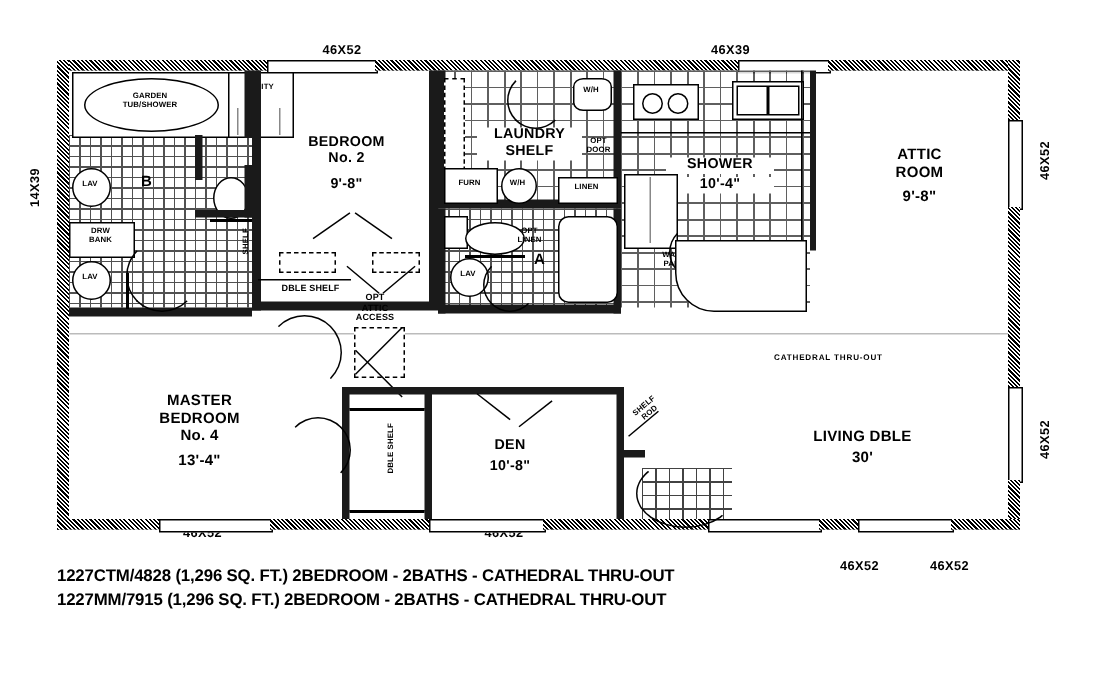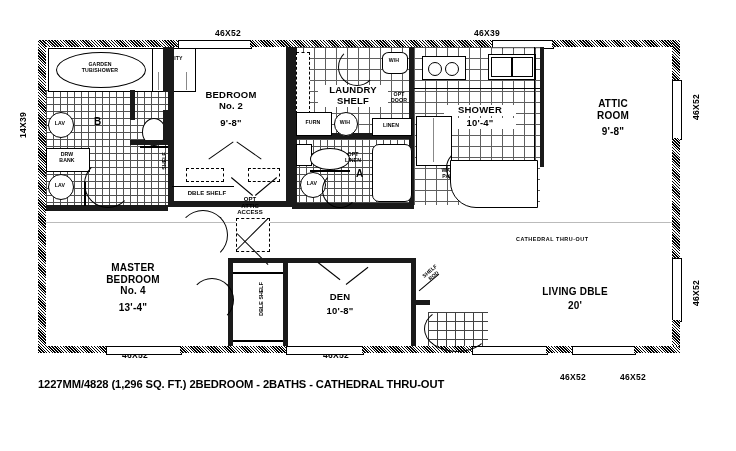--- a/index.html
+++ b/index.html
@@ -274,24 +274,25 @@
 
   <div class="line" style="left:318px;top:262px;width:28px;height:1px;background:#000;transform:rotate(38deg);transform-origin:left;"></div>
   <div class="line" style="left:346px;top:284px;width:28px;height:1px;background:#000;transform:rotate(-38deg);transform-origin:left;"></div>
 
   <div class="tiny" style="left:418px;top:268px;width:28px;transform:rotate(-40deg);">SHELF
 ROD</div>
   <div class="line" style="left:416px;top:282px;width:26px;height:1px;background:#000;transform:rotate(-40deg);"></div>
 
   <div class="cath" style="left:516px;top:236px;">CATHEDRAL  THRU-OUT</div>
   <div class="lbl room-name big" style="left:520px;top:286px;width:110px;">LIVING DBLE</div>
-  <div class="lbl room-name big" style="left:520px;top:300px;width:110px;">20'</div>
+  <div class="lbl room-name big" style="left:520px;top:300px;width:110px;">30'</div>
 
   <div class="tile" style="left:428px;top:312px;width:60px;height:34px;"></div>
   <div class="arc" style="left:424px;top:306px;width:64px;height:44px;"></div>
 
   <div class="wall" style="left:416px;top:300px;width:14px;height:5px;"></div>
 
 </div>
 
 <div id="caption">
-  <div>1227MM/4828 (1,296 SQ. FT.) 2BEDROOM - 2BATHS - CATHEDRAL THRU-OUT</div>
+  <div>1227CTM/4828 (1,296 SQ. FT.) 2BEDROOM - 2BATHS - CATHEDRAL THRU-OUT</div>
+  <div>1227MM/7915 (1,296 SQ. FT.) 2BEDROOM - 2BATHS - CATHEDRAL THRU-OUT</div>
 </div>
 
 </body></html>

